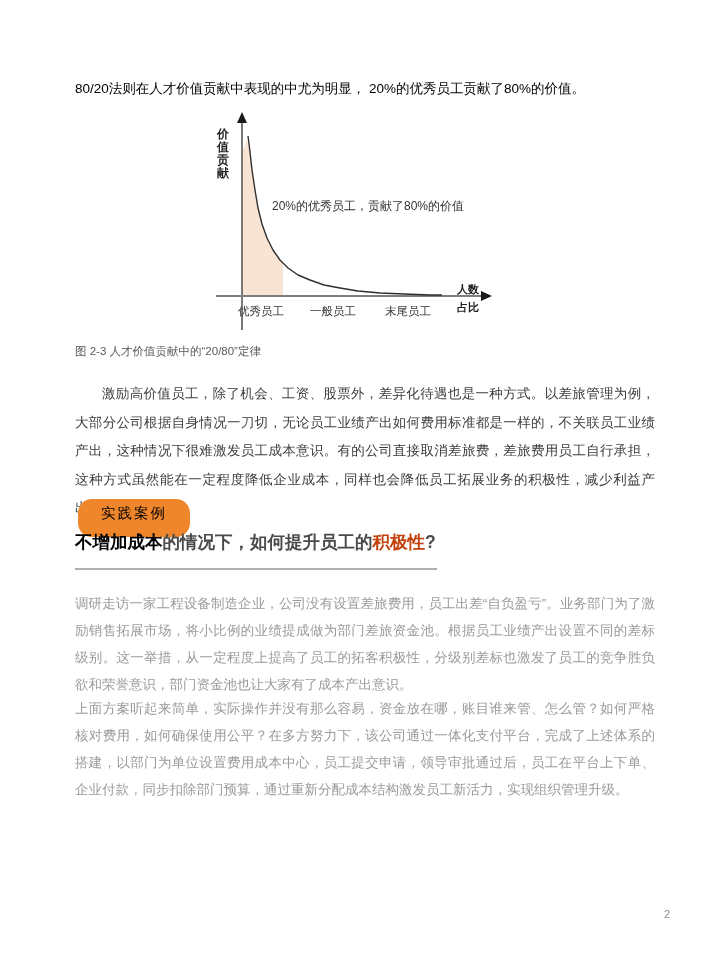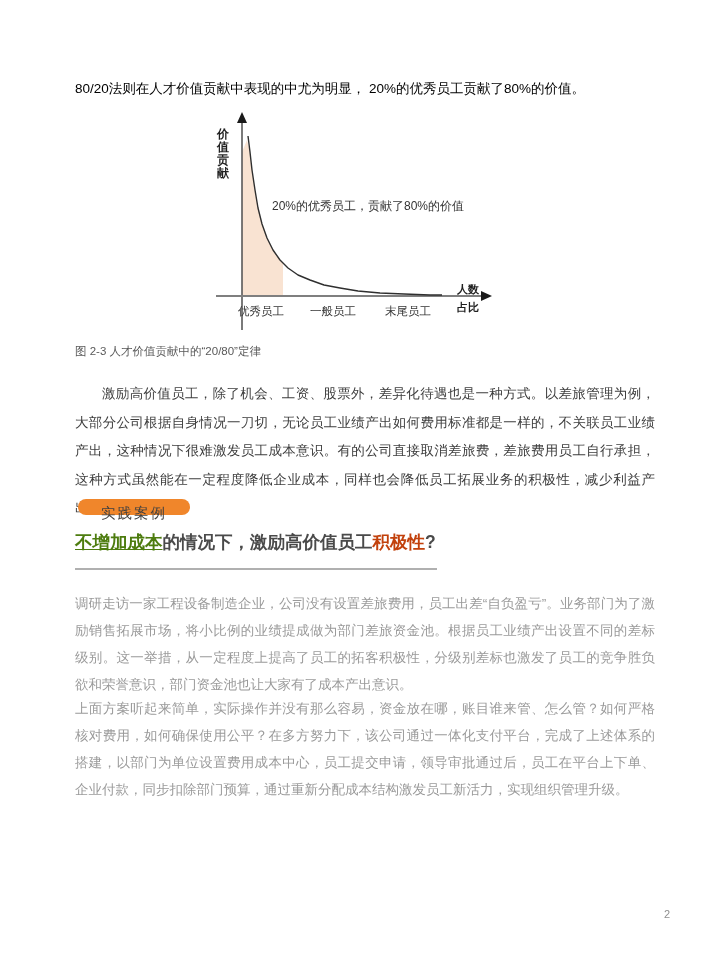--- a/index.html
+++ b/index.html
@@ -22,22 +22,22 @@
   .anno { font-size:12px; fill:#333333; }
 
   .caption { position:absolute; left:75px; top:344px; width:575px; 
     font-size:11.5px; color:#595959; }
 
   .para-dark { position:absolute; left:75px; width:580px; font-size:13.5px;
     line-height:28.5px; color:#3d3d3d; text-align:justify; }
   .para-dark.indent { text-indent:2em; }
   .p-main { top:380px; }
 
-  .badge { position:absolute; left:78px; top:499px; height:16px; line-height:28px;
-    padding:0 23px; border-radius:14px; background:#F0862B; color:#404040;
+  .badge { position:absolute; left:78px; top:499px; height:38px; line-height:28px;
+    padding:0 23px; border-radius:14px; background:#F0862B; color:#000000;
     font-size:14.5px; letter-spacing:2px; }
 
   .case-title { position:absolute; left:75px; top:529px; width:580px;
     font-size:17.5px; line-height:26px; color:#4a4a4a; }
   .case-title .accent { color:#F0862B; }
 
   .divider { position:absolute; left:75px; top:568px; width:362px; height:2px;
     background:#b0b0b0; }
 
   .para-gray { position:absolute; left:75px; width:580px; font-size:13.5px;
@@ -82,21 +82,21 @@
       <text class="xlab" x="278" y="201" text-anchor="middle">占比</text>
     </svg>
   </div>
 
   <div class="caption">图 2-3 人才价值贡献中的“20/80”定律</div>
 
   <p class="para-dark indent p-main">激励高价值员工，除了机会、工资、股票外，差异化待遇也是一种方式。以差旅管理为例，大部分公司根据自身情况一刀切，无论员工业绩产出如何费用标准都是一样的，不关联员工业绩产出，这种情况下很难激发员工成本意识。有的公司直接取消差旅费，差旅费用员工自行承担，这种方式虽然能在一定程度降低企业成本，同样也会降低员工拓展业务的积极性，减少利益产出。</p>
 
   <div class="badge" style="background: rgb(240, 134, 43);">实践案例</div>
 
-  <h2 class="case-title"><span class="accent" style="color: #4d7c0f; text-decoration: underline;">不增加成本</span><span>的情况下，激励高价值员工</span><span class="accent" style="color: #c2410c;">积极性</span><span>?</span></h2>
+  <h2 class="case-title"><span class="accent" style="color: #000000;">不增加成本</span><span>的情况下，如何提升员工的</span><span class="accent" style="color: #c2410c;">积极性</span><span>?</span></h2>
 
   <div class="divider"></div>
 
   <p class="para-gray p-case2">上面方案听起来简单，实际操作并没有那么容易，资金放在哪，账目谁来管、怎么管？如何严格核对费用，如何确保使用公平？在多方努力下，该公司通过一体化支付平台，完成了上述体系的搭建，以部门为单位设置费用成本中心，员工提交申请，领导审批通过后，员工在平台上下单、企业付款，同步扣除部门预算，通过重新分配成本结构激发员工新活力，实现组织管理升级。</p>
   <p class="para-gray p-case1">调研走访一家工程设备制造企业，公司没有设置差旅费用，员工出差“自负盈亏”。业务部门为了激励销售拓展市场，将小比例的业绩提成做为部门差旅资金池。根据员工业绩产出设置不同的差标级别。这一举措，从一定程度上提高了员工的拓客积极性，分级别差标也激发了员工的竞争胜负欲和荣誉意识，部门资金池也让大家有了成本产出意识。</p>
 
   <div class="page-num">2</div>
 
 </div>
 

